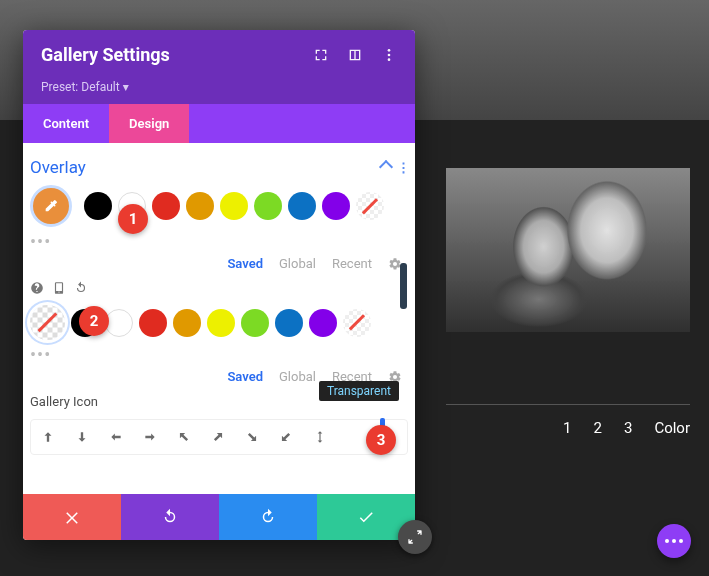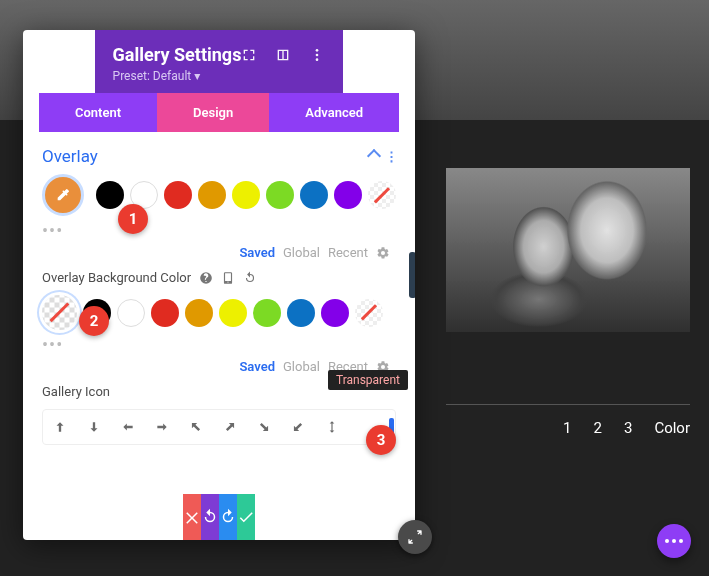--- a/index.html
+++ b/index.html
@@ -12,39 +12,39 @@
   }
   .bg-top {
     position: absolute; left:0; top:0; right:0; height: 120px;
     background: linear-gradient(#666,#444);
   }
   
   .panel {
     position: absolute; left: 23px; top: 30px; width: 392px; height: 510px;
     background: #fff; border-radius: 4px; overflow: hidden;
     box-shadow: 0 6px 30px rgba(0,0,0,.5);
-    display: flex; flex-direction: column; align-items: center;
+    display: flex; flex-direction: column;
   }
   .panel-header {
     background: #6c2eb9; color: #fff; padding: 14px 18px 10px;
   }
   .panel-title-row { display:flex; align-items:center; justify-content:space-between; }
   .panel-title { font-size: 18px; font-weight: 700; }
   .panel-icons { display:flex; gap: 18px; }
   .panel-icons .ic { width:16px; height:16px; opacity:.95; cursor:pointer; }
-  .preset-row { font-size: 12px; color: #d9c9f3; margin-top: 4px; }
+  .preset-row { font-size: 12px; color: #d9c9f3; margin-top: 15px; }
   .tabs {
     background: #8e3df5; display:flex;
   }
   .tabs .tab {
-    padding: 12px 36px; color:#fff; font-size:13px; font-weight:600; cursor:pointer;
+    padding: 12px 20px; color:#fff; font-size:13px; font-weight:600; cursor:pointer;
   }
   .tabs .tab.active { background:#ec4899; }
   .panel-body {
-    flex:1; overflow:hidden; padding: 14px 28px 0;
+    flex:1; overflow:hidden; padding: 14px 7px 0;
     position:relative;
     font-size:13px; color:#555;border-radius:20px;
   }
   .section-row { display:flex; justify-content:space-between; align-items:center; margin-bottom: 8px;}
   .section-title { color:#2a6cf0; font-size:17px; }
   .section-actions { display:flex; gap:6px; align-items:center; color:#2a6cf0;}
   .chev { display:inline-block; width:10px; height:10px; border-left:2px solid #5a8bf2; border-bottom:2px solid #5a8bf2; transform: rotate(135deg);}
   .dots3 { font-weight:bold; letter-spacing:-2px; color:#5a8bf2;}
   .field-label { font-size:13px; color:#4d4d4d; margin: 8px 0 10px; display:flex; align-items:center; gap:8px;}
   .mini-ic { display:inline-block; width:14px; height:14px; color:#777; }
@@ -54,29 +54,29 @@
   .trans-strike { position:relative; background: repeating-conic-gradient(#eee 0% 25%, #fff 0% 50%) 50% / 8px 8px;}
   .trans-strike::after { content:""; position:absolute; left:15%; top:46%; width:70%; height:3px; background:#ee4a3f; transform:rotate(-45deg); }
   .eyedrop-ring {
     width:42px; height:42px; border-radius:50%;
     border:3px solid #c8ddff; background:#e98f3b;
     display:flex; align-items:center; justify-content:center;
     flex:none; cursor:pointer; margin-right:6px;
   }
   .eyedrop-ring svg { width:16px; height:16px; fill:#fff;}
   .more-dots { color:#bcbcbc; font-size:18px; letter-spacing:1px; margin-top:4px;}
-  .swatch-foot { display:flex; justify-content:flex-end; gap:8px; font-size:13px; margin:4px 0 10px; align-items:center; padding-right:6px;}
+  .swatch-foot { display:flex; justify-content:flex-end; gap:16px; font-size:13px; margin:4px 0 10px; align-items:center; padding-right:6px;}
   .swatch-foot .saved{ color:#2a6cf0; font-weight:600;}
   .swatch-foot .mut{ color:#aaa;}
   .gear{ width:14px;height:14px; color:#aaa;}
   .icon-row { display:flex; gap:20px; border:1px solid #eee; border-radius:4px; padding:10px; margin-top:6px; color:#6b6b6b;}
   .arrow-ic{ width:14px; height:14px;}
   .tooltip {
     position:absolute; right: 16px; top: 238px;
-    background:#222; color:#fca5a5; font-size:12px; padding:3px 8px; border-radius:2px;margin-left:20px;
+    background:#222; color:#7dd3fc; font-size:12px; padding:3px 8px; border-radius:2px;margin-left:20px;
   }
   .scroll-hint{ position:absolute; right:8px; top:120px; width:7px; height:46px; background:#2c3e50; border-radius:3px;}
   .slider-hint{ position:absolute; right:30px; bottom:56px; width:5px; height:20px; background:#2a6cf0; border-radius:2px;}
   
   .panel-footer { display:flex; height:46px;}
   .panel-footer .fbtn{ flex:1; display:flex; align-items:center; justify-content:center; cursor:pointer;}
   .fbtn.red{background:#ef5a56;} .fbtn.purple{background:#7e3bd4;} .fbtn.blue{background:#2a8cf0;} .fbtn.green{background:#2dc997;}
   .fbtn svg{width:18px;height:18px;fill:#fff;}
   .resize-bubble{
     position:absolute; left:398px; top:520px; width:34px; height:34px; border-radius:50%;
@@ -143,21 +143,20 @@
             <circle cx="12" cy="19" r="2"></circle>
           </svg>
       </div>
     </div>
     <div class="preset-row">Preset: Default ▾</div>
   </div>
 
   <div class="tabs">
     <div class="tab">Content</div>
     <div class="tab active">Design</div>
-    <div class="tab">Advanced</div>
   </div>
 
   <div class="panel-body">
     <div class="scroll-hint"></div>
 
     <div class="section-row">
       <div class="section-title">Overlay</div>
       <div class="section-actions">
         <span class="chev"></span>
         <span class="dots3">⋮</span>
@@ -184,21 +183,20 @@
     <div class="swatch-foot">
       <span class="saved">Saved</span>
       <span class="mut">Global</span>
       <span class="mut">Recent</span>
       <svg class="gear" viewBox="0 0 24 24" fill="currentColor">
           <path d="M19.14 12.94a7.49 7.49 0 0 0 .05-.94 7.49 7.49 0 0 0-.05-.94l2.03-1.58a.5.5 0 0 0 .12-.64l-1.92-3.32a.5.5 0 0 0-.61-.22l-2.39.96a7.03 7.03 0 0 0-1.62-.94l-.36-2.54A.5.5 0 0 0 14 2h-4a.5.5 0 0 0-.5.42l-.36 2.54c-.58.24-1.12.55-1.62.94l-2.39-.96a.5.5 0 0 0-.61.22L2.6 8.48a.5.5 0 0 0 .12.64l2.03 1.58a7.49 7.49 0 0 0-.05.94c0 .32.02.63.05.94L2.72 14.16a.5.5 0 0 0-.12.64l1.92 3.32c.14.24.43.34.61.22l2.39-.96c.5.39 1.04.7 1.62.94l.36 2.54c.4.24.25.42.5.42h4c.25 0 .46-.18.5-.42l.36-2.54c.58-.24 1.12-.55 1.62-.94l2.39.96c.18.12.47.02.61-.22l1.92-3.32a.5.5 0 0 0-.12-.64l-2.03-1.58zM12 15.5A3.5 3.5 0 1 1 12 8.5a3.5 3.5 0 0 1 0 7z"></path>
         </svg>
     </div>
 
     <div class="field-label">
-      <span>Overlay Background Color</span>
       <svg class="mini-ic" viewBox="0 0 24 24" fill="currentColor">
           <path d="M12 2a10 10 0 1 0 0 20 10 10 0 0 0 0-20zm1 17h-2v-2h2v2zm1.07-7.75l-.9.92C12.45 12.9 12 13.5 12 15h-2v-.5c0-1.1.45-2.1 1.17-2.83l1.24-1.26A1.99 1.99 0 0 0 10 8H8a4 4 0 1 1 6.07 3.25z"></path>
         </svg>
       <svg class="mini-ic" viewBox="0 0 24 24" fill="currentColor">
           <path d="M7 2h10a2 2 0 0 1 2 2v16a2 2 0 0 1-2 2H7a2 2 0 0 1-2-2V4a2 2 0 0 1 2-2zm5 18a1 1 0 1 0 0-2 1 1 0 0 0 0 2zM7 4v13h10V4H7z"></path>
         </svg>
       <svg class="mini-ic" viewBox="0 0 24 24" fill="currentColor">
           <path d="M12 5V1L7 6l5 5V7a5 5 0 1 1-5 5H5a7 7 0 1 0 7-7z"></path>
         </svg>
     </div>

